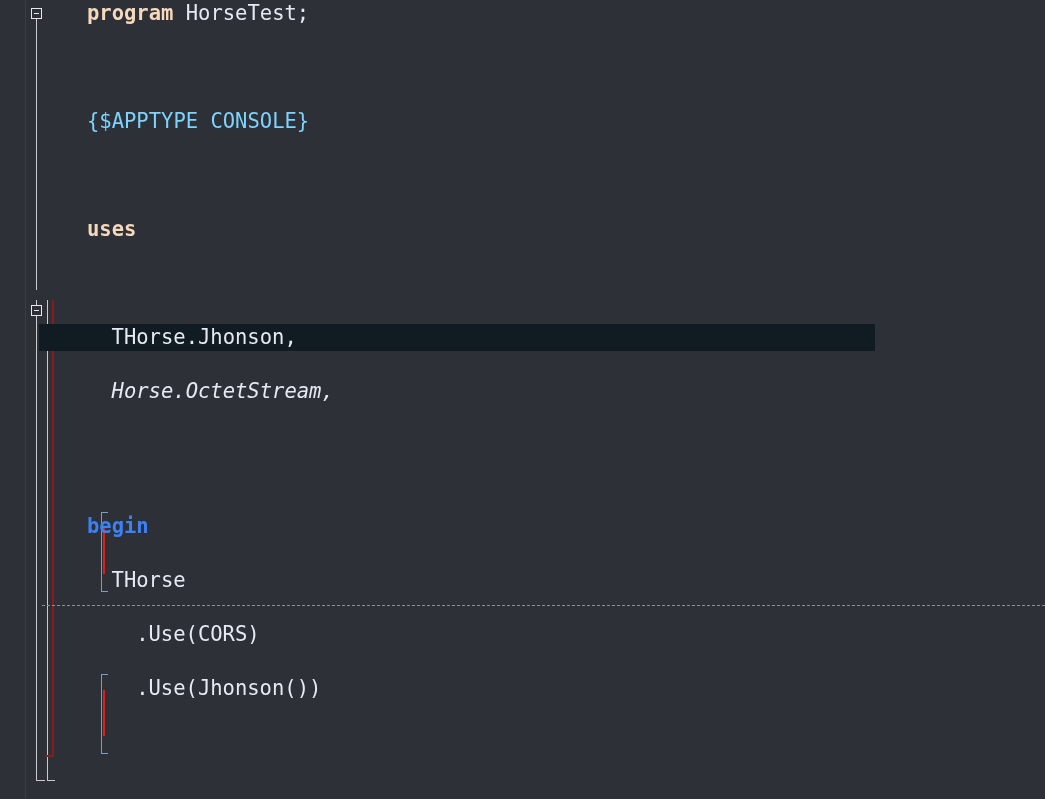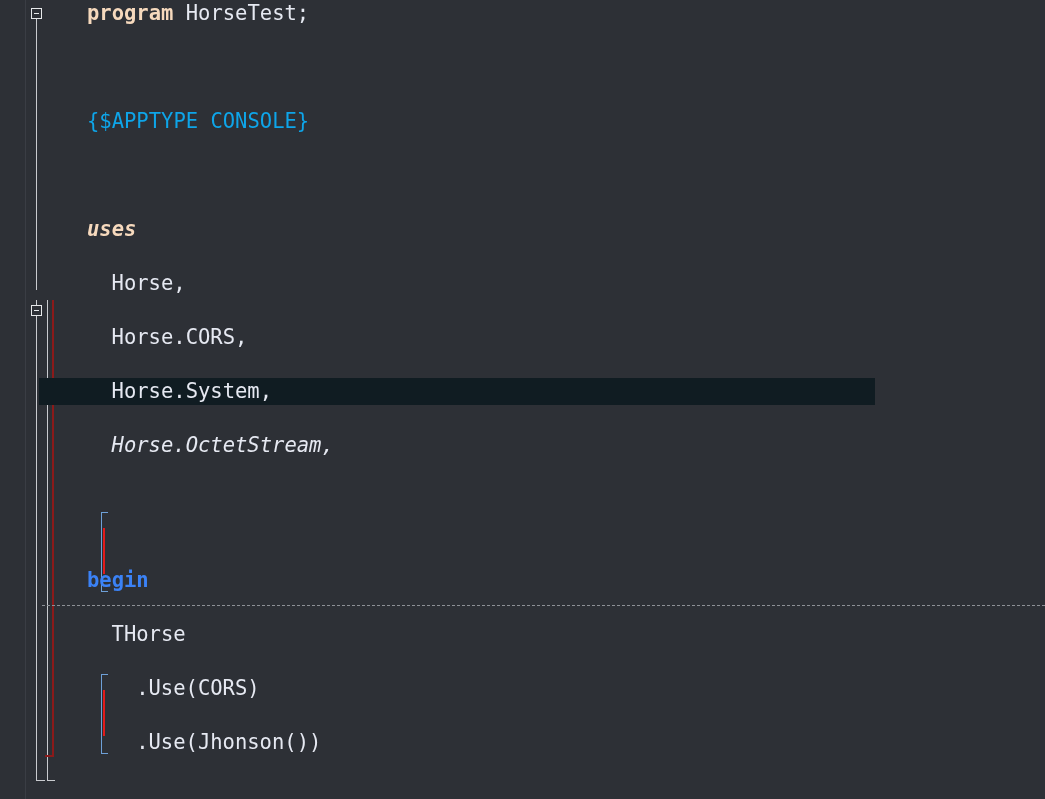--- a/index.html
+++ b/index.html
@@ -143,21 +143,21 @@
     white-space: pre;
   }
   .line.current {
     background: #101c22;
   }
 
   
   .kw      { color: #f6d9bd; font-weight: bold; }
   .kwbeg   { color: #3b82f6; font-weight: bold; }
   .ident   { color: #e6e9f2; }
-  .dir     { color: #0ea5e9; }
+  .dir     { color: #7dd3fc; }
 </style>
 </head>
 <body>
 
 <div id="editor">
 
   <div class="gutter"></div>
   <div class="gutter-sep"></div>
 
   <div class="fold-spine" style="left:36px; top:19px; height:271px;"></div>
@@ -179,24 +179,22 @@
   <div class="inner-red" style="left:103px; top:528px; height:46px;"></div>
   <div class="inner-red" style="left:103px; top:690px; height:46px;"></div>
 
   <div class="dotted-sep" style="top:605px;"></div>
 
   <div class="code">
       <div class="line" style="top: 0px;"><span class="txt" style="left: 48px;"><span class="kw">program</span><span class="ident"> HorseTest;</span></span></div>
       <div class="line" style="top: 27px;"><span class="txt" style="left: 48px;"></span></div>
       <div class="line" style="top: 54px;"><span class="txt" style="left: 48px;"><span class="dir">{$APPTYPE CONSOLE}</span></span></div>
       <div class="line" style="top: 81px;"><span class="txt" style="left: 48px;"></span></div>
-      <div class="line" style="top: 108px;"><span class="txt" style="left: 48px; font-style: italic;"><span class="kw">uses</span></span></div>
-      <div class="line" style="top: 135px;"><span class="txt" style="left: 72.6px;"><span class="ident">Horse,</span></span></div>
-      <div class="line" style="top: 162px;"><span class="txt" style="left: 72.6px;"><span class="ident">Horse.CORS,</span></span></div>
-      <div class="line current" style="top: 189px;"><span class="txt" style="left: 72.6px;"><span class="ident">Horse.System,</span></span></div>
+      <div class="line" style="top: 108px;"><span class="txt" style="left: 48px;"><span class="kw">uses</span></span></div>
+      <div class="line current" style="top: 189px;"><span class="txt" style="left: 72.6px;"><span class="ident">THorse.Jhonson,</span></span></div>
       <div class="line" style="top: 216px;"><span class="txt" style="left: 72.6px; font-style: italic;"><span class="ident">Horse.OctetStream,</span></span></div>
       <div class="line" style="top: 270px;"><span class="txt" style="left: 48px;"></span></div>
       <div class="line" style="top: 297px;"><span class="txt" style="left: 48px;"><span class="kwbeg">begin</span></span></div>
       <div class="line" style="top: 324px;"><span class="txt" style="left: 72.6px; text-align: center;"><span class="ident">THorse</span></span></div>
       <div class="line" style="top: 351px;"><span class="txt" style="left: 97.2px;"><span class="ident">.Use(CORS)</span></span></div>
       <div class="line" style="top: 378px;"><span class="txt" style="left: 97.2px;"><span class="ident">.Use(Jhonson())</span></span></div>
     </div>
 
 </div>
 

